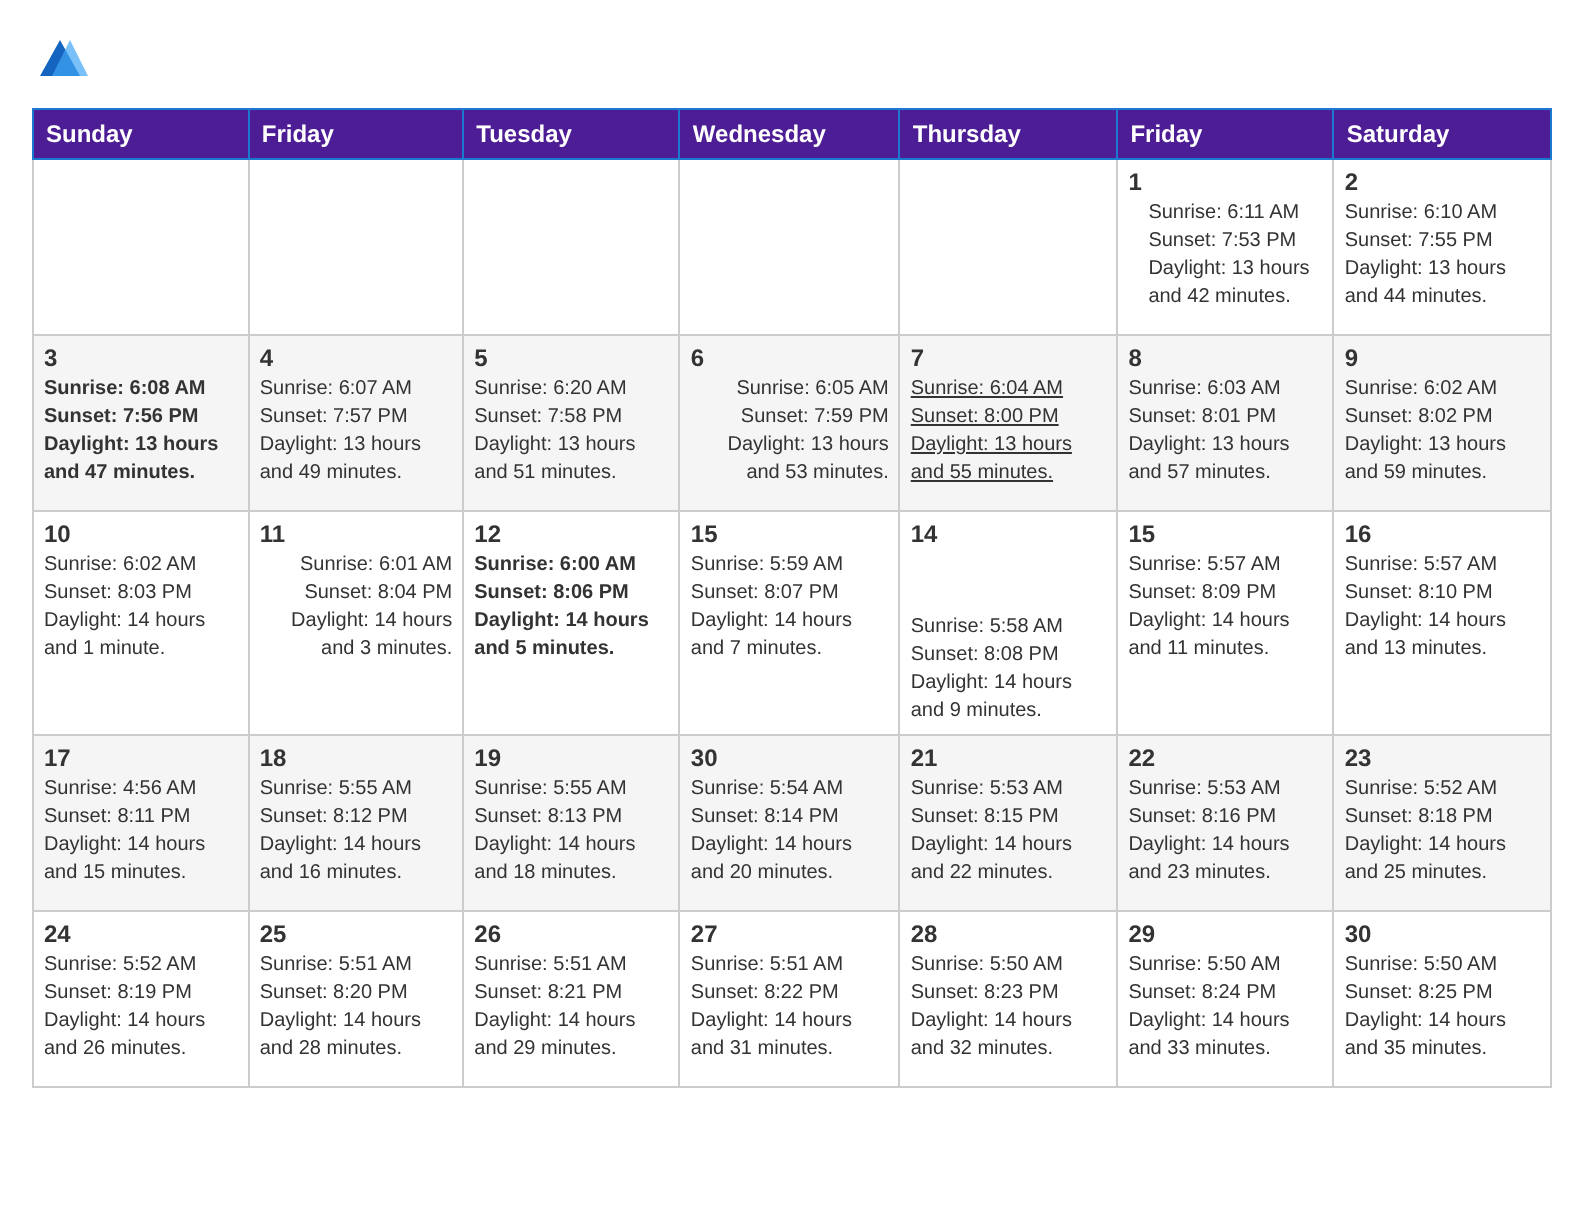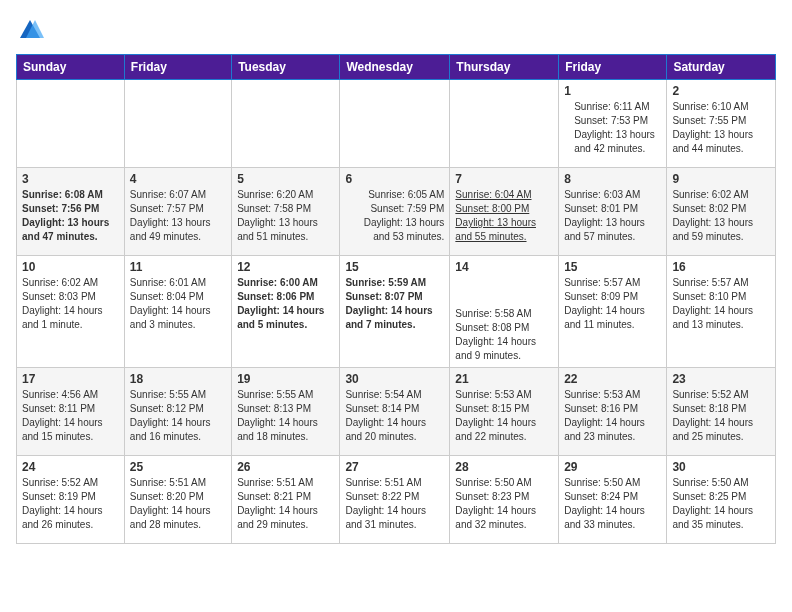--- a/index.html
+++ b/index.html
@@ -206,35 +206,35 @@
       <tr>
         <td>
           <span class="day-number">10</span>
           <div class="day-info" style="white-space: pre-line;">Sunrise: 6:02 AM
 Sunset: 8:03 PM
 Daylight: 14 hours
 and 1 minute.</div>
         </td>
         <td>
           <span class="day-number">11</span>
-          <div class="day-info" style="white-space: pre-line;">Sunrise: 6:01 AM
+          <div class="day-info" style="white-space: pre-line; text-align: right;">Sunrise: 6:01 AM
 Sunset: 8:04 PM
 Daylight: 14 hours
 and 3 minutes.</div>
         </td>
         <td>
           <span class="day-number">12</span>
           <div class="day-info" style="white-space: pre-line; font-weight: bold;">Sunrise: 6:00 AM
 Sunset: 8:06 PM
 Daylight: 14 hours
 and 5 minutes.</div>
         </td>
         <td>
           <span class="day-number">15</span>
-          <div class="day-info" style="white-space: pre-line; font-weight: bold;">Sunrise: 5:59 AM
+          <div class="day-info" style="white-space: pre-line;">Sunrise: 5:59 AM
 Sunset: 8:07 PM
 Daylight: 14 hours
 and 7 minutes.</div>
         </td>
         <td>
           <span class="day-number">14</span>
           <div class="day-info" style="white-space: pre-line; margin-top: 33px;">Sunrise: 5:58 AM
 Sunset: 8:08 PM
 Daylight: 14 hours
 and 9 minutes.</div>

